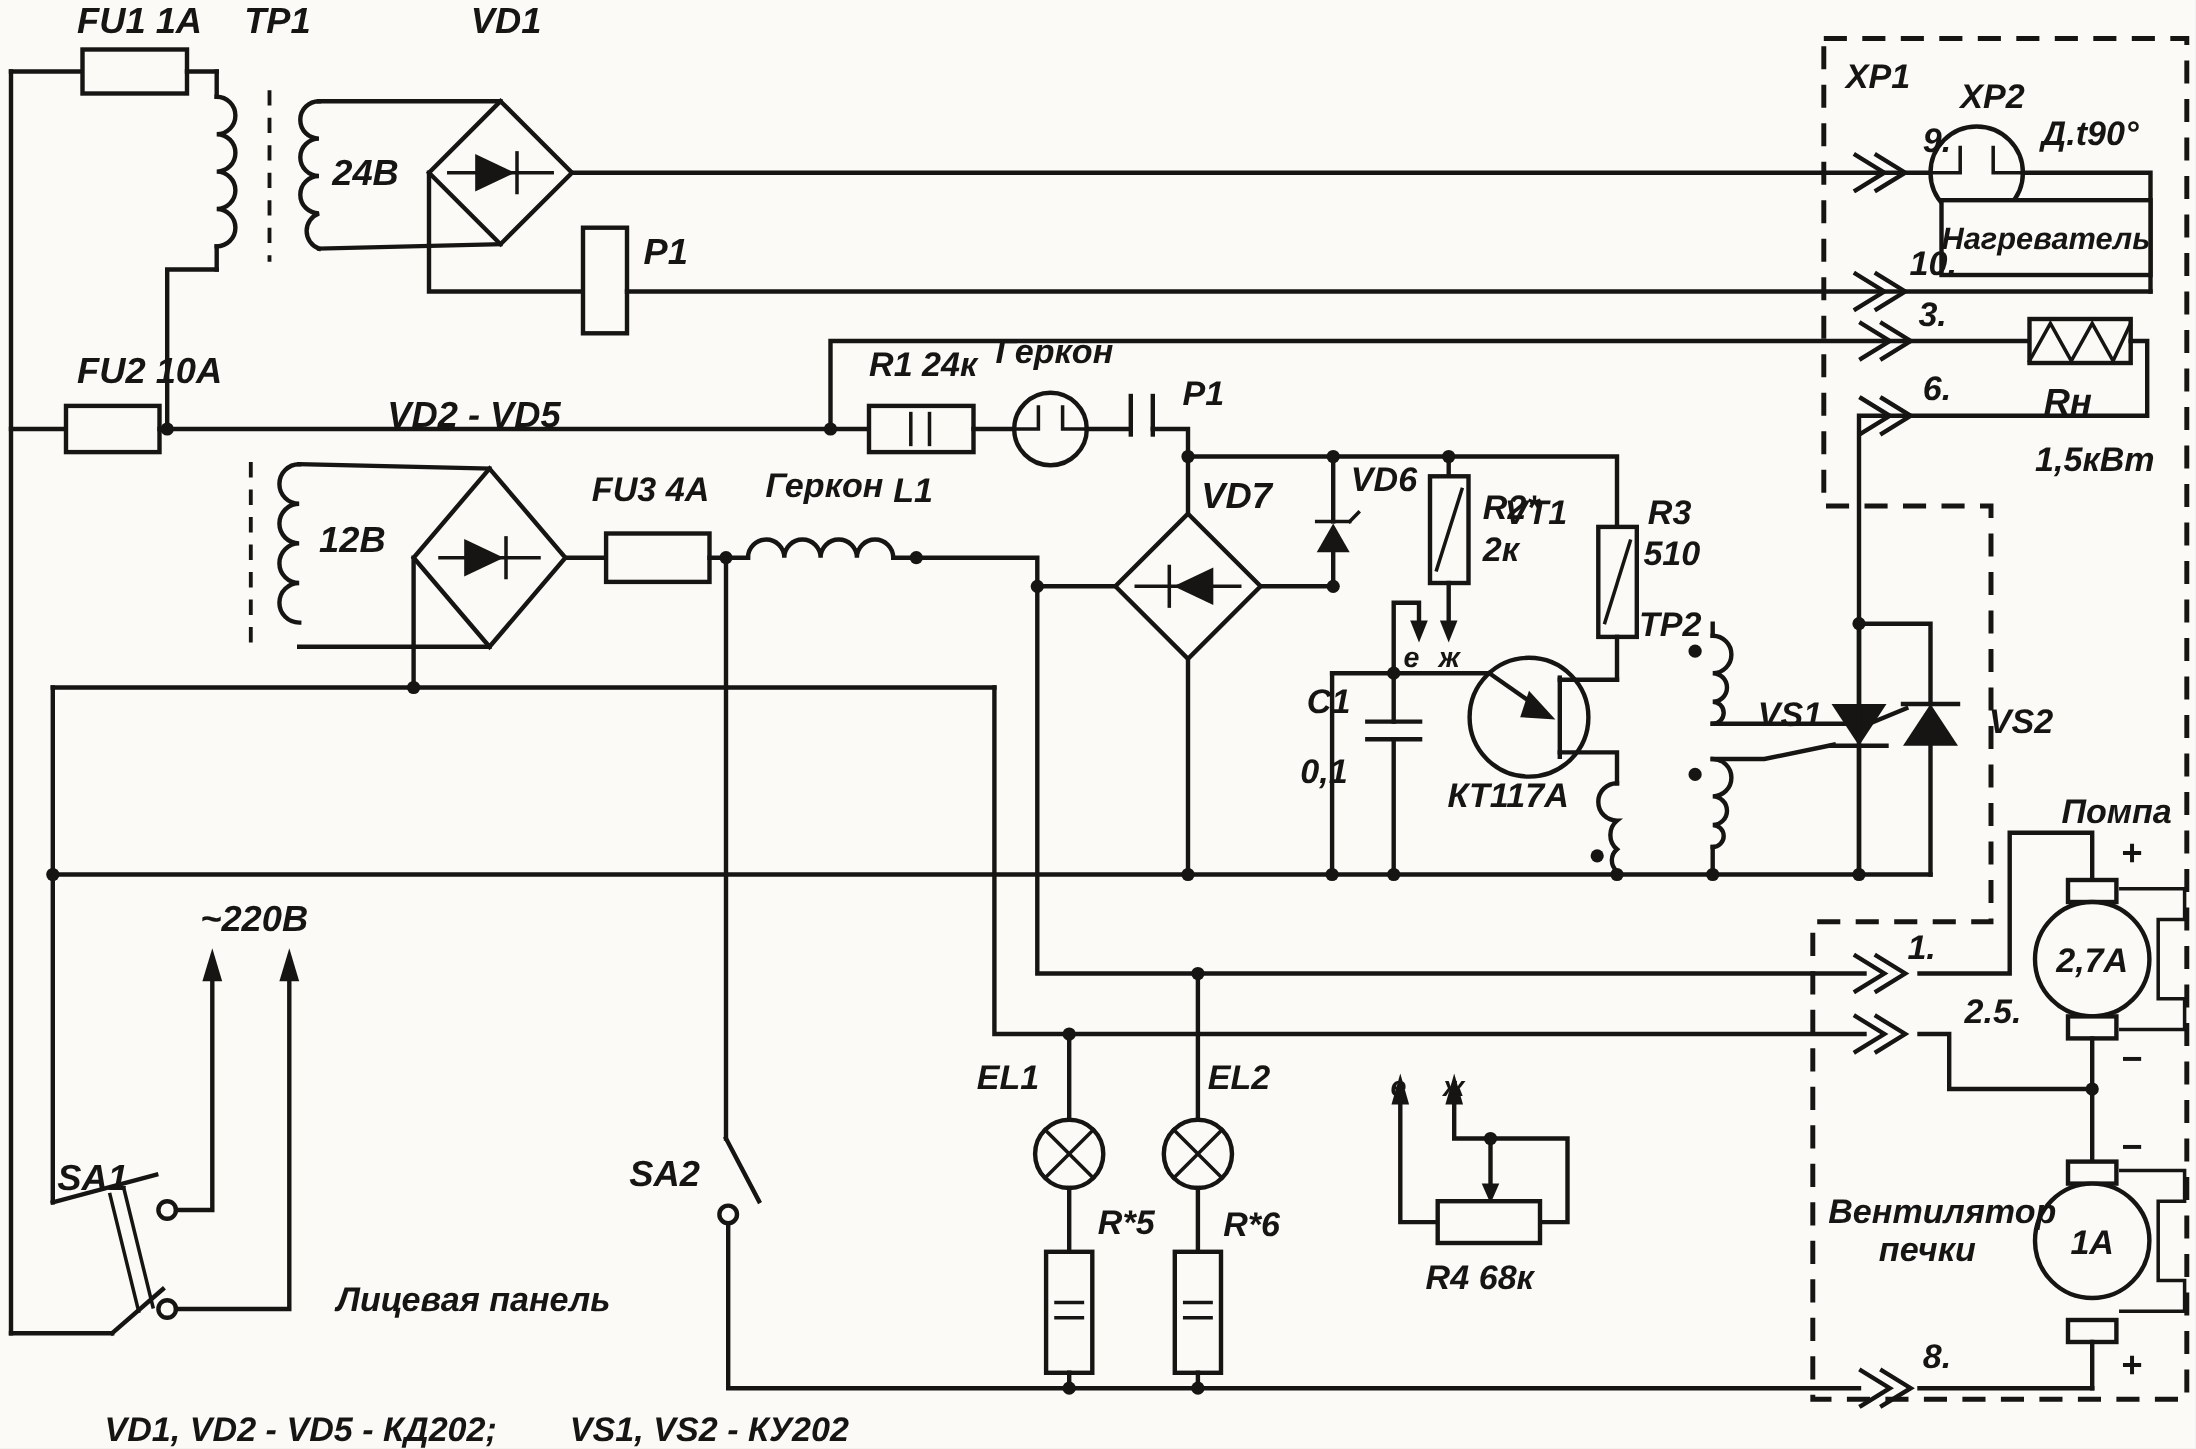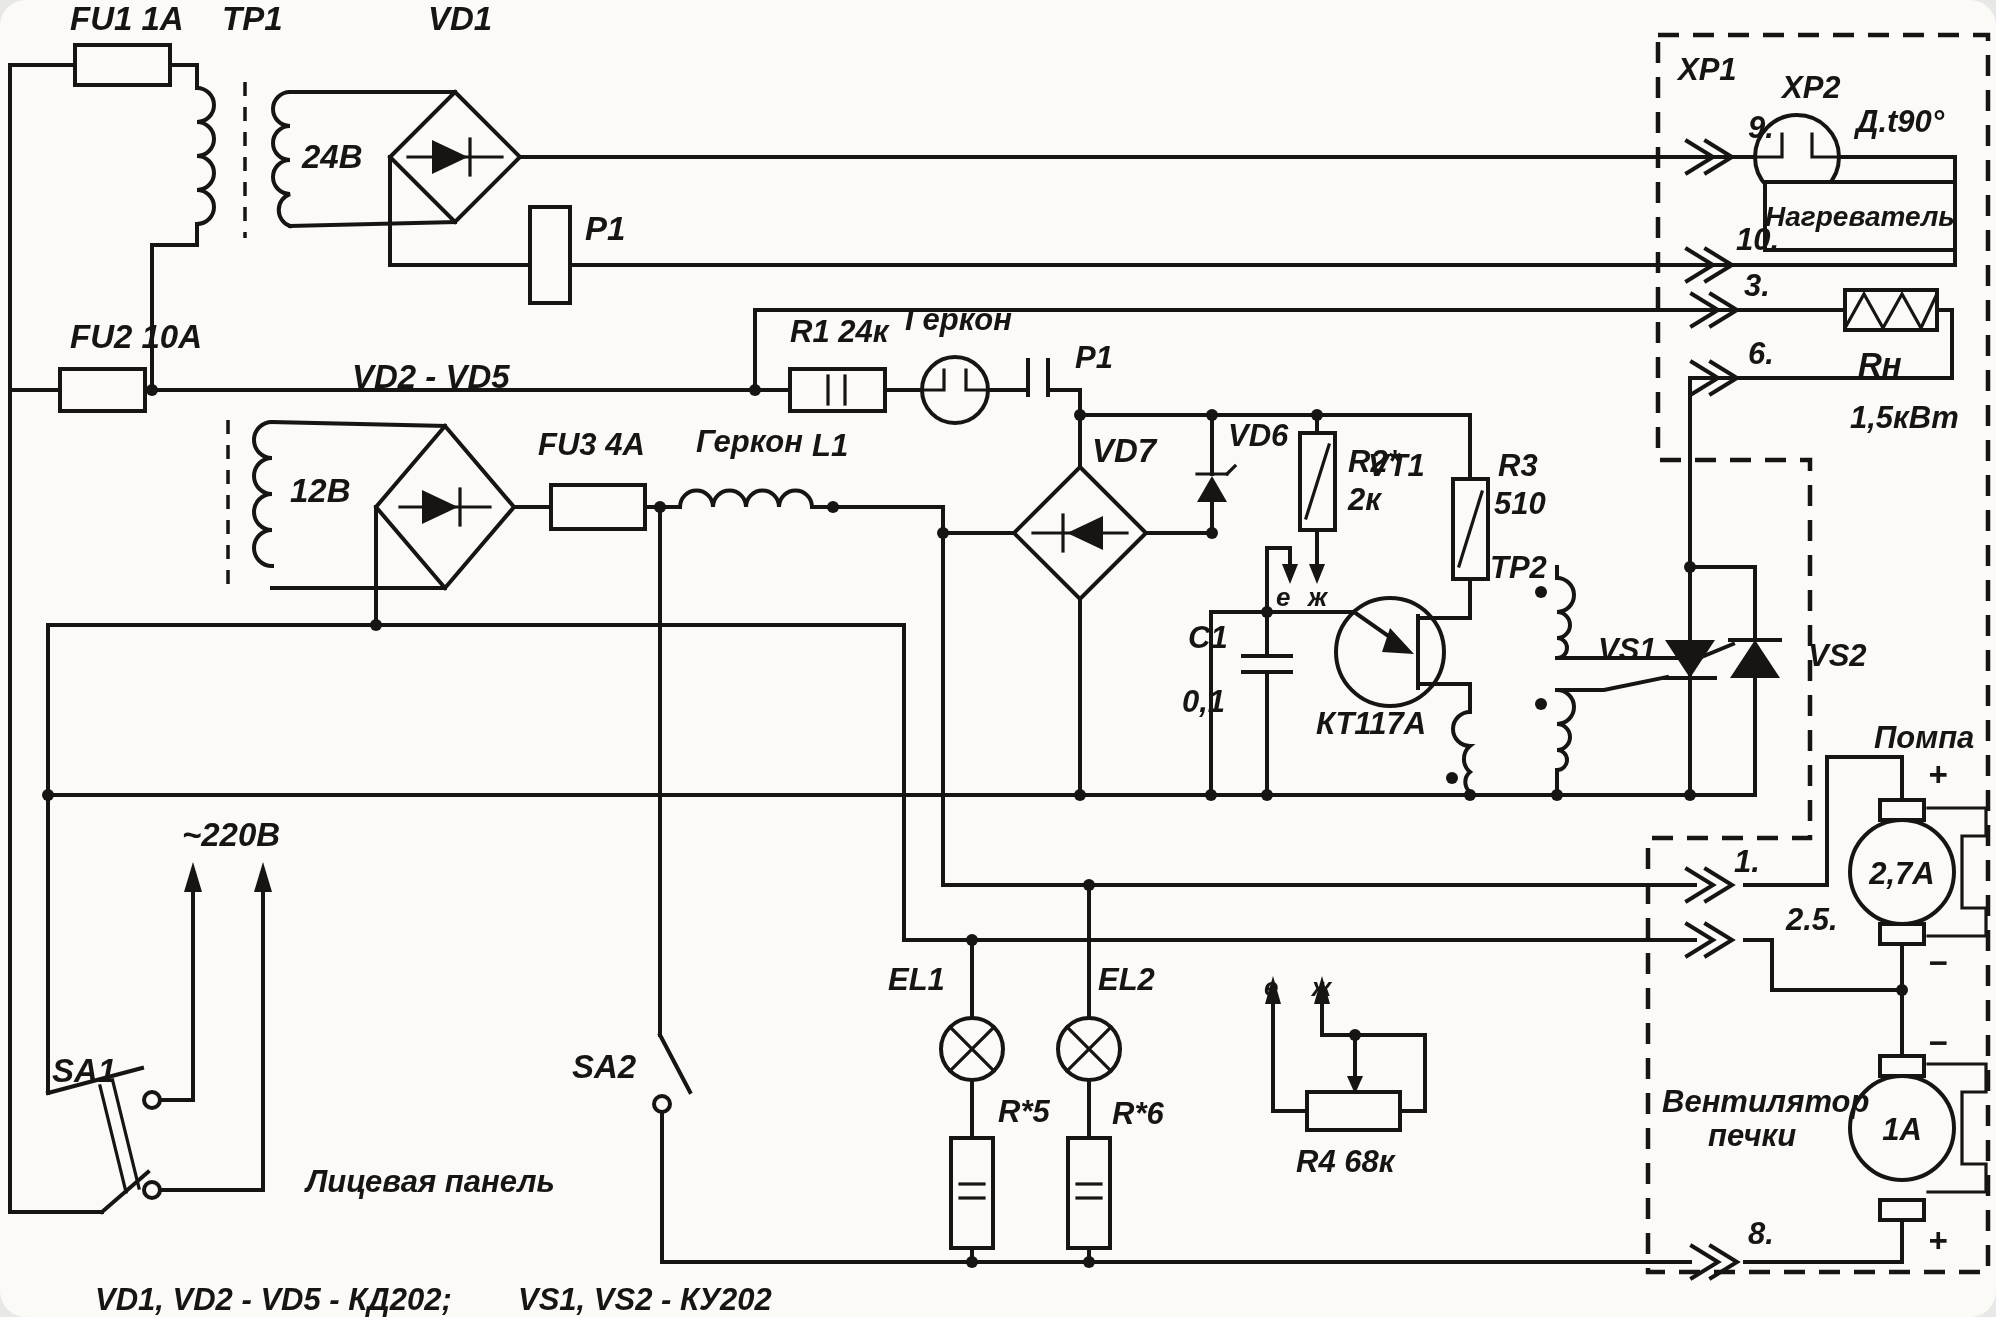--- a/index.html
+++ b/index.html
@@ -1,16 +1,16 @@
 <!DOCTYPE html>
 <html><head>
 <meta charset="utf-8">
 <style>
   html,body{margin:0;padding:0;background:#e8e8e6;}
-  .page{width:1996px;height:1317px;background:#fbfaf6;position:relative;overflow:hidden;border-radius:26px;}
+  .page{width:1996px;height:1317px;background:#fbfaf6;position:relative;overflow:hidden;}
   svg{display:block}
   .w{stroke:#171513;stroke-width:4;fill:none;stroke-linecap:square;stroke-linejoin:miter}
   .w2{stroke:#171513;stroke-width:3.2;fill:none;stroke-linecap:square}
   .dash{stroke:#171513;stroke-width:4.5;fill:none;stroke-dasharray:21 14}
   .dash2{stroke:#171513;stroke-width:3.5;fill:none;stroke-dasharray:14 11}
   .dot{fill:#171513;stroke:none}
   .fill{fill:#171513;stroke:none}
   .box{stroke:#171513;stroke-width:4;fill:#fbfaf6}
   text{font-family:"Liberation Sans","DejaVu Sans",sans-serif;font-style:italic;font-weight:600;fill:#171513}
   .t30{font-size:31px}

